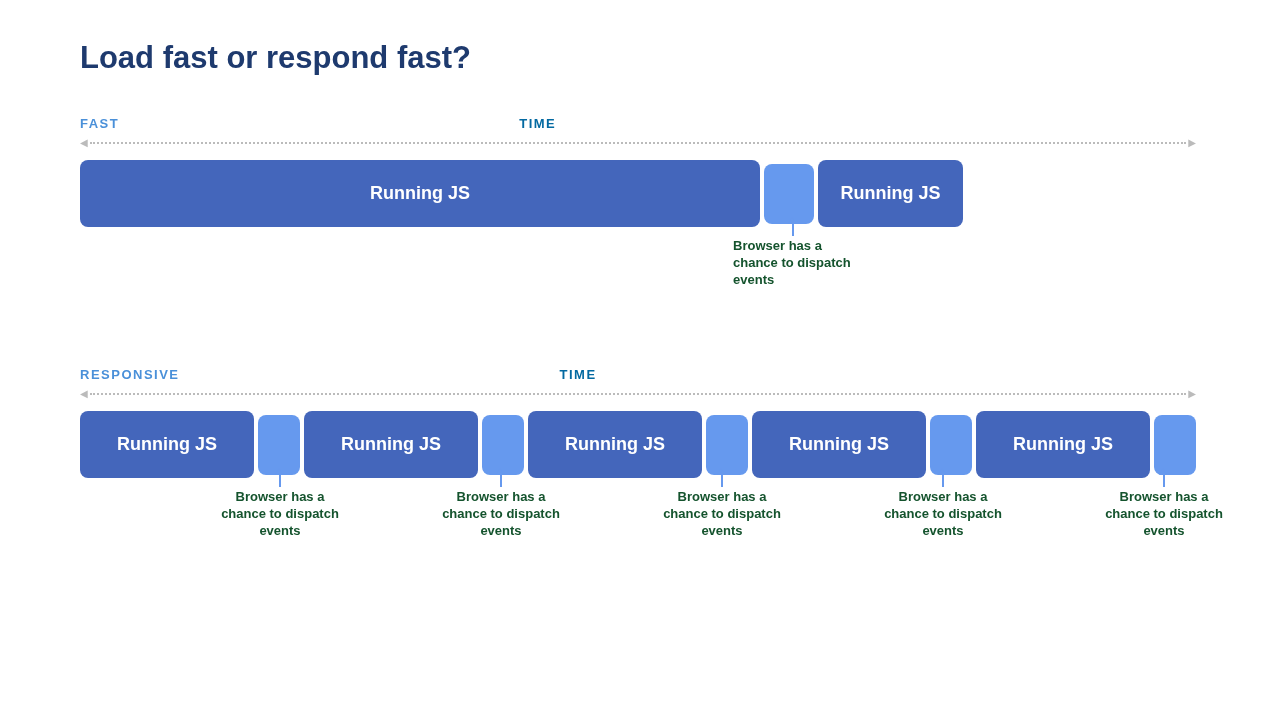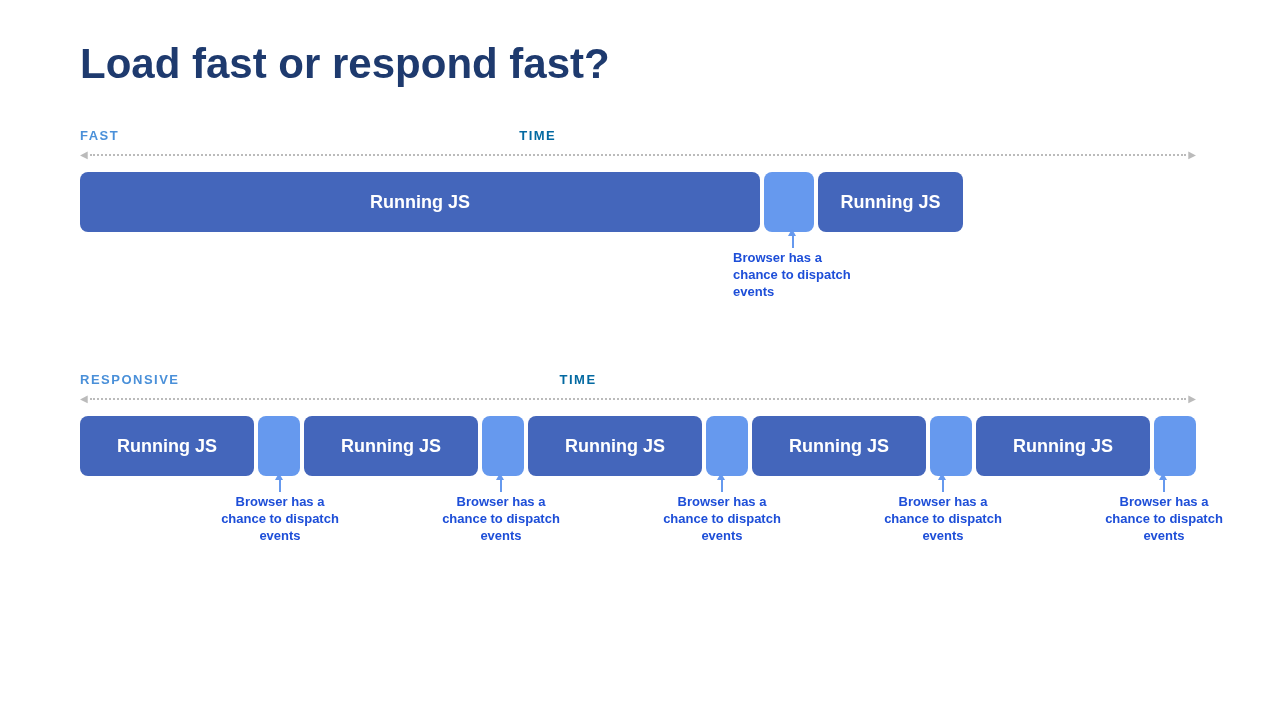--- a/index.html
+++ b/index.html
@@ -5,21 +5,21 @@
     * { box-sizing: border-box; margin: 0; padding: 0; }
     body {
       background: #fff;
       font-family: 'Segoe UI', Arial, sans-serif;
       width: 1276px;
       min-height: 717px;
       padding: 40px 80px;
     }
     h1 {
       color: #1e3a6e;
-      font-size: 42px;
+      font-size: 31px;
       font-weight: 800;
       margin-bottom: 40px;
     }
     .section {
       margin-bottom: 30px;
     }
     .section-label {
       font-size: 13px;
       font-weight: 700;
       letter-spacing: 1.5px;
@@ -54,21 +54,21 @@
     }
     .block-dark {
       background: #4466bb;
       border-radius: 8px;
       color: #fff;
       font-weight: 700;
       font-size: 18px;
       display: flex;
       align-items: center;
       justify-content: center;
-      height: 60px;
+      height: 67px;
     }
     .block-light {
       background: #6699ee;
       border-radius: 8px;
       height: 60px;
       display: flex;
       align-items: center;
       justify-content: center;
     }
     .fast-main {
@@ -80,21 +80,21 @@
     .fast-second {
       width: 145px;
     }
     .resp-block {
       width: 175px;
     }
     .resp-gap {
       width: 42px;
     }
     .annotation-text {
-      color: #1d4ed8;
+      color: #14532d;
       font-weight: 700;
       font-size: 13px;
       line-height: 1.3;
       text-align: center;
       margin-top: 2px;
     }
     .fast-row {
       display: flex;
       align-items: center;
       gap: 4px;

